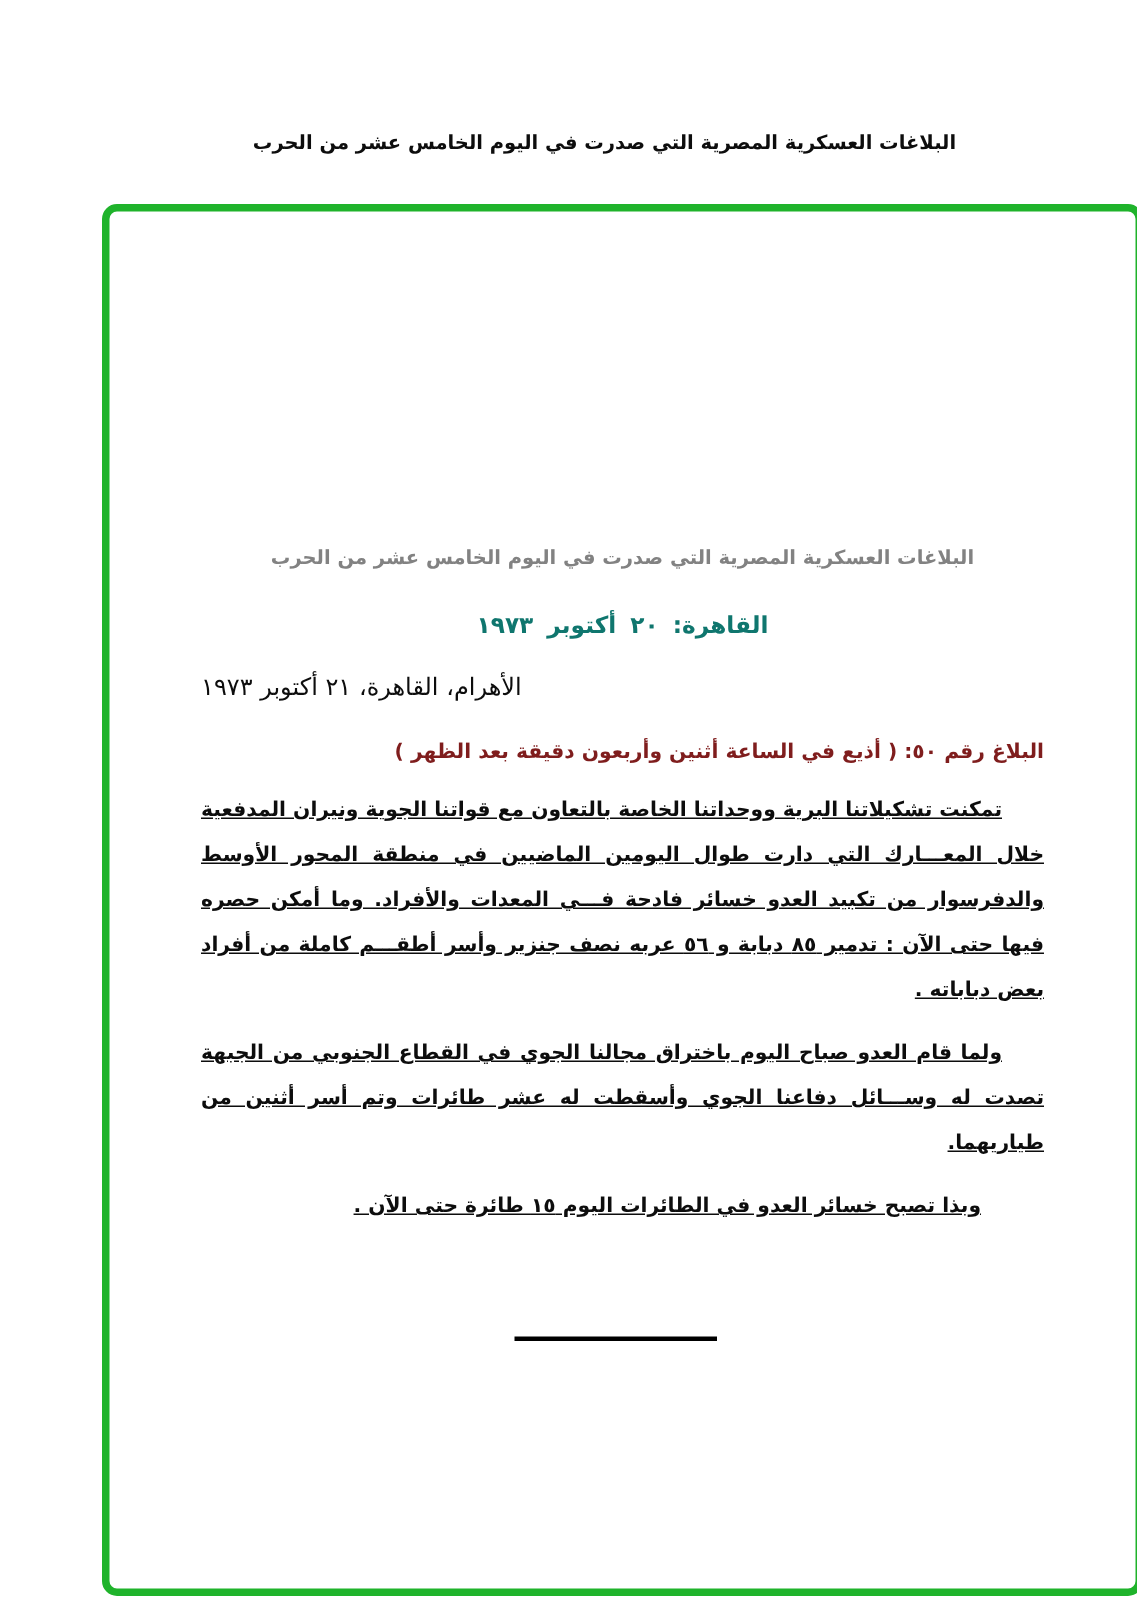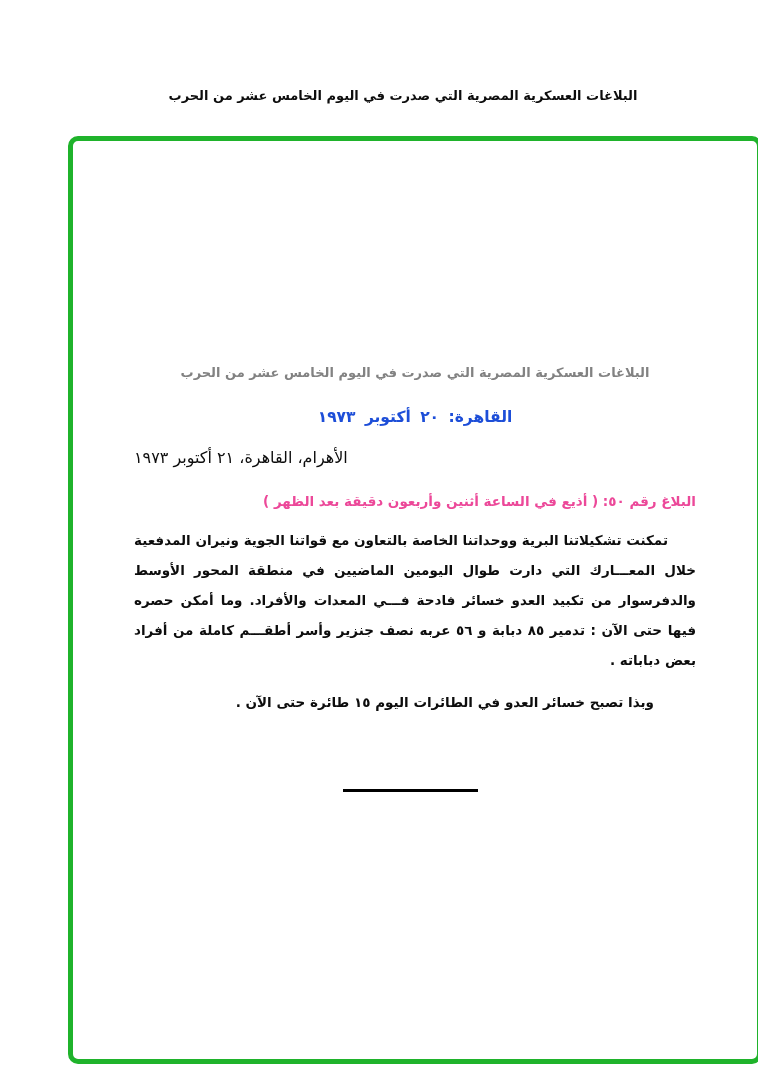--- a/index.html
+++ b/index.html
@@ -45,47 +45,48 @@
     font-weight: 700;
     font-size: 13px;
     color: #828282;
     letter-spacing: 0.5px;
     margin-bottom: 28px;
   }
   .dateline {
     text-align: center;
     font-weight: 700;
     font-size: 15.5px;
-    color: #1d4ed8;
+    color: #0f766e;
     margin-bottom: 22px;
     word-spacing: 4px;
   }
   .source-line {
     text-align: left;
     font-weight: 400;
     font-size: 16px;
     color: #0d0d0d;
     margin-bottom: 26px;
   }
   .communique-line {
     text-align: right;
     font-weight: 700;
     font-size: 13.5px;
-    color: #ec4899;
+    color: #7f1d1d;
     margin-bottom: 16px;
   }
   .para {
     direction: rtl;
     text-align: justify;
     font-weight: 700;
     font-size: 13.5px;
     line-height: 30px;
     color: #0d0d0d;
     text-indent: 28px;
     margin-bottom: 8px;
+    text-decoration: underline;
   }
   .para.closing {
     text-align: right;
     text-indent: 42px;
     margin-bottom: 0;
   }
   .divider {
     width: 135px;
     height: 3px;
     background: #000000;
@@ -115,20 +116,21 @@
     <div class="doc-title">البلاغات العسكرية المصرية التي صدرت في اليوم الخامس عشر من الحرب</div>
 
     <div class="dateline">القاهرة: ٢٠ أكتوبر ١٩٧٣</div>
 
     <div class="source-line">الأهرام، القاهرة، ٢١ أكتوبر ١٩٧٣</div>
 
     <div class="communique-line">البلاغ رقم ٥٠: ( أذيع في الساعة أثنين وأربعون دقيقة بعد الظهر )</div>
 
     <p class="para">تمكنت تشكيلاتنا البرية ووحداتنا الخاصة بالتعاون مع قواتنا الجوية ونيران المدفعية خلال المعـــارك التي دارت طوال اليومين الماضيين في منطقة المحور الأوسط والدفرسوار من تكبيد العدو خسائر فادحة فـــي المعدات والأفراد. وما أمكن حصره فيها حتى الآن : تدمير ٨٥ دبابة و ٥٦ عربه نصف جنزير وأسر أطقـــم كاملة من أفراد بعض دباباته .</p>
 
+    <p class="para">ولما قام العدو صباح اليوم باختراق مجالنا الجوي في القطاع الجنوبي من الجبهة تصدت له وســـائل دفاعنا الجوي وأسقطت له عشر طائرات وتم أسر أثنين من طياريهما.</p>
 
 
     <p class="para closing">وبذا تصبح خسائر العدو في الطائرات اليوم ١٥ طائرة حتى الآن .</p>
 
     <div class="divider-wrap">
       <div class="divider"></div>
     </div>
 
   </div>
 </div>

